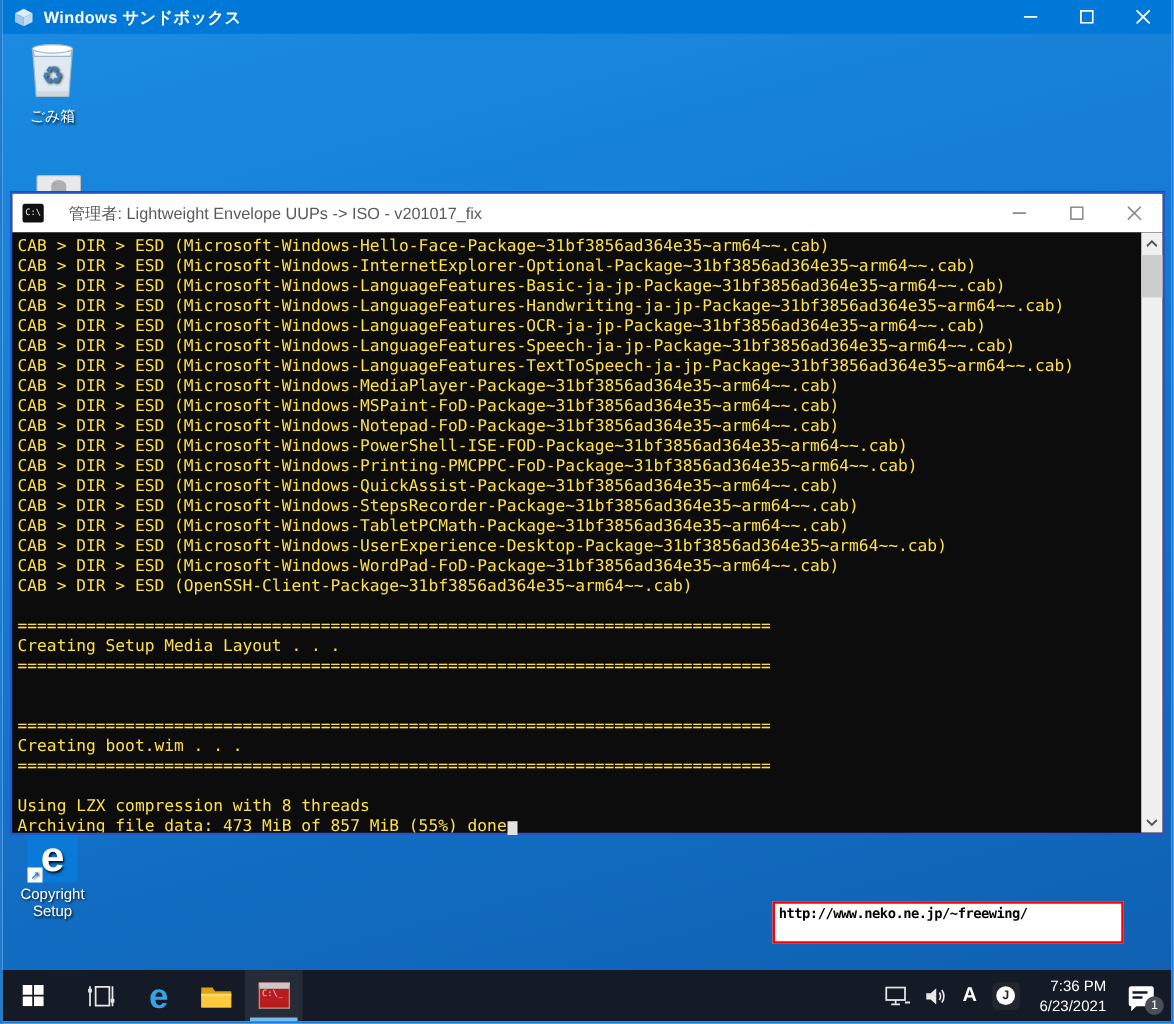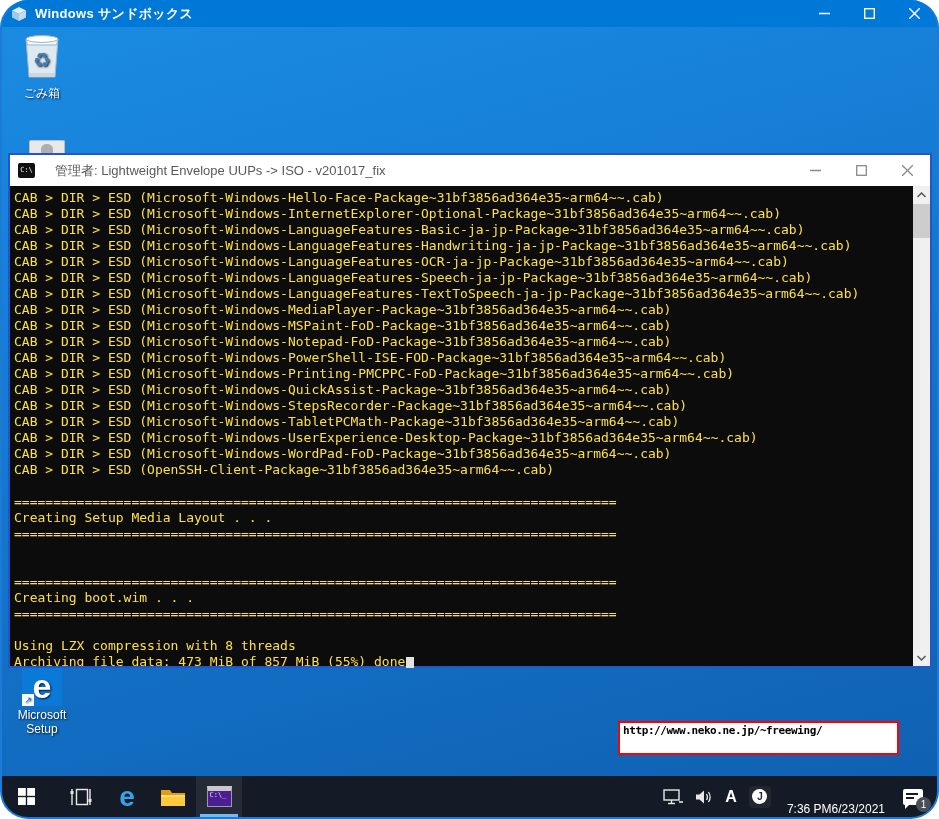--- a/index.html
+++ b/index.html
@@ -1,20 +1,20 @@
 <!DOCTYPE html>
 <html><head>
 <meta charset="utf-8">
 <style>
   * { margin:0; padding:0; box-sizing:border-box; }
   html,body { width:939px; height:819px; overflow:hidden; }
   body { font-family:"Liberation Sans", sans-serif; }
   .screen { position:relative; width:939px; height:819px; overflow:hidden;
             border-left:2px solid #1c7bd4; border-right:2px solid #1c7bd4; border-bottom:2px solid #1c7bd4;
-            background:linear-gradient(165deg,#1b8ce3 0%, #1478d0 45%, #0f5fb0 100%);border-radius:28px; }
+            background:linear-gradient(165deg,#1b8ce3 0%, #1478d0 45%, #0f5fb0 100%); }
 
   
   .sb-titlebar { position:absolute; top:0; left:0; right:0; height:27px; background:#0078d7;
                  display:flex; align-items:center; color:#fff; }
   .sb-title { font-size:13px; font-weight:bold; margin-left:8px; letter-spacing:.3px; }
   .sb-icon { width:16px; height:16px; margin-left:9px; }
   .sb-controls { position:absolute; right:0; top:0; height:27px; display:flex; }
   .sb-ctl { width:45px; height:27px; display:flex; align-items:center; justify-content:center; cursor:default; }
   .sb-ctl svg { display:block; }
 
@@ -70,32 +70,32 @@
   .tb-btn { display:flex; align-items:center; justify-content:center; position:relative; cursor:default; }
   .start { width:48px; }
   .searchbox { width:321px; background:#fff; display:flex; align-items:center; border:1px solid #70757d; }
   .searchbox svg { margin:0 10px 0 14px; flex:none; }
   .searchbox input { border:none; outline:none; flex:1; font-size:13px; color:#2b2b2b;
                      font-family:"Liberation Sans",sans-serif; background:transparent; }
   .searchbox input::placeholder { color:#3a3a3a; opacity:1; }
   .taskview { width:46px; margin-left:8px; }
   .app-btn { width:46px; }
   .edge-tb .e { color:#35a3e8; font-size:28px; font-weight:bold; font-family:"Liberation Sans",sans-serif; line-height:30px; }
-  .cmd-tb-icon { width:25px; height:21px; background:#4c1d95; border:1px solid #9b9b9b; border-top:5px solid #c9c9c9;
+  .cmd-tb-icon { width:25px; height:21px; background:#b91c1c; border:1px solid #9b9b9b; border-top:5px solid #c9c9c9;
                  color:#ddd; font-family:"DejaVu Sans Mono",monospace; font-size:7px; line-height:8px; text-align:left; padding-left:2px; }
   .active-app { background:rgba(255,255,255,.08); }
   .active-app:after { content:""; position:absolute; left:4px; right:4px; bottom:0; height:3px; background:#76b9ed; }
 
   .tray { margin-left:auto; display:flex; align-items:center; }
   .tray-item { display:flex; align-items:center; justify-content:center; height:41px; padding:0 6px; position:relative; }
   .ime-a { font-size:16px; font-weight:bold; color:#fff; }
   .ime-j { width:22px; height:22px; background:#22262d; border-radius:4px; display:flex; align-items:center; justify-content:center; }
   .ime-j .ring { width:15px; height:15px; border-radius:50%; background:#fff; color:#22262d;
                  font-size:10px; font-weight:bold; display:flex; align-items:center; justify-content:center; }
-  .clock { flex-direction:row; justify-content:center; align-items:flex-end; padding:0 10px; font-size:12px; line-height:16px; }
+  .clock { flex-direction:column; justify-content:center; align-items:flex-end; padding:0 10px; font-size:12px; line-height:16px; }
   .action-center { padding:0 14px 0 8px; }
   .ac-bubble { position:relative; width:20px; height:16px; background:#fff; border-radius:2px; }
   .ac-bubble i { position:absolute; left:3px; height:2px; background:#141b26; display:block; }
   .ac-l1 { top:4px; width:12px; }
   .ac-l2 { top:8px; width:8px; }
   .ac-tail { position:absolute; left:2px; bottom:-4px; width:0; height:0;
              border-left:5px solid #fff; border-bottom:5px solid transparent; }
   .badge { position:absolute; right:6px; bottom:5px; width:15px; height:15px; border-radius:50%;
            background:#4a4f57; color:#fff; font-size:10px; display:flex; align-items:center; justify-content:center; }
 </style>
@@ -143,21 +143,21 @@
   </div>
 
   <div class="hidden-icon"></div>
 
   <div class="desk-icon edge-desk">
     <div class="edge-sq">
       <span class="e">e</span>
       <span class="shortcut-arrow">↗</span>
     </div>
     <div>
-      <div>Microsoft</div>
+      <div>Copyright</div>
       <div>Setup</div>
     </div>
   </div>
 
   <div class="cmd">
     <div class="cmd-titlebar">
       <div class="cmd-ticon">C:\</div>
       <span class="cmd-title">管理者: Lightweight Envelope UUPs -&gt; ISO - v201017_fix</span>
       <div class="cmd-controls">
         <div class="cmd-ctl">

